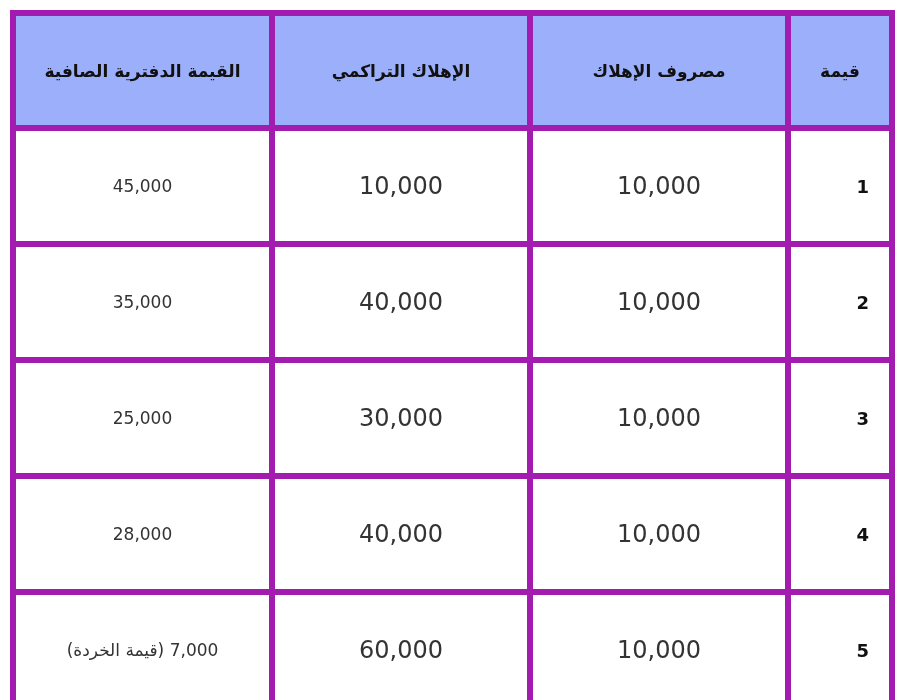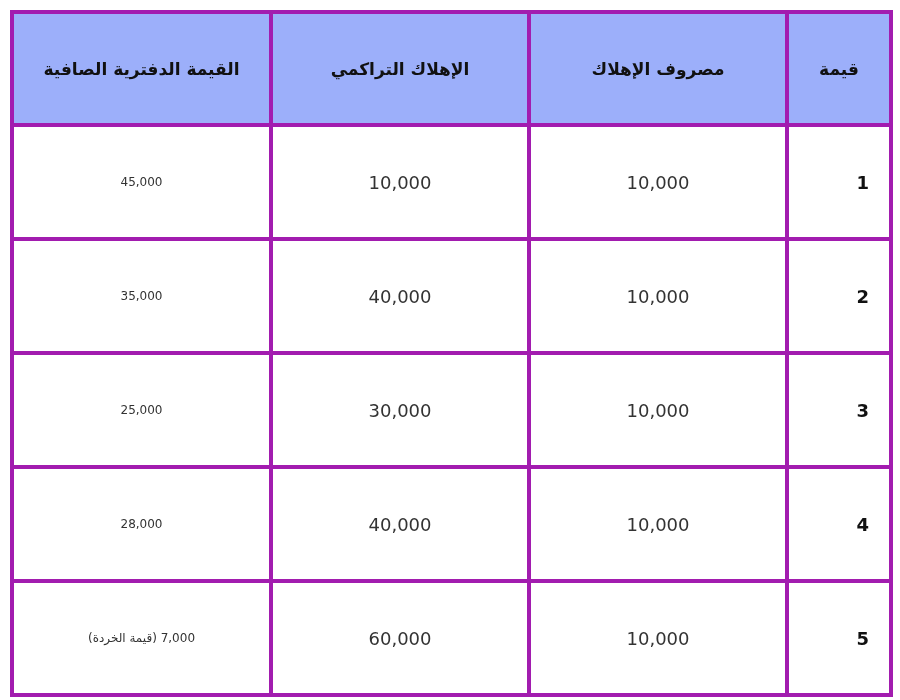--- a/index.html
+++ b/index.html
@@ -5,36 +5,36 @@
   html, body { margin: 0; padding: 0; background: #ffffff; }
   body { width: 900px; height: 700px; position: relative; overflow: hidden; }
   .tbl {
     position: absolute; left: 10px; top: 10px;
     width: 879px; height: 679px;
     border-collapse: collapse;
     table-layout: fixed;
     font-family: "DejaVu Sans", sans-serif;
   }
   .tbl th, .tbl td {
-    border: 4px solid #a21caf;
+    border: 6px solid #a21caf;
     padding: 0;
     text-align: center;
     vertical-align: middle;
     color: #222222;
   }
   .tbl th {
     background: #9caffa;
     font-weight: bold;
     font-size: 17px;
     height: 109px;
     color: #111111;
   }
-  .tbl td { font-size: 18px; height: 110px; color: #333333; }
+  .tbl td { font-size: 24px; height: 110px; color: #333333; }
   .tbl td.year { text-align: right; padding-right: 20px; font-weight: bold; color: #111111; font-size: 18px; }
-  .tbl td.nbv { font-size: 12px; }
+  .tbl td.nbv { font-size: 17px; }
   col.c-year { width: 104px; }
   col.c-exp { width: 258px; }
   col.c-acc { width: 258px; }
   col.c-nbv { width: 259px; }
 </style>
 </head>
 <body>
 
 <table class="tbl" dir="rtl">
   <colgroup>

